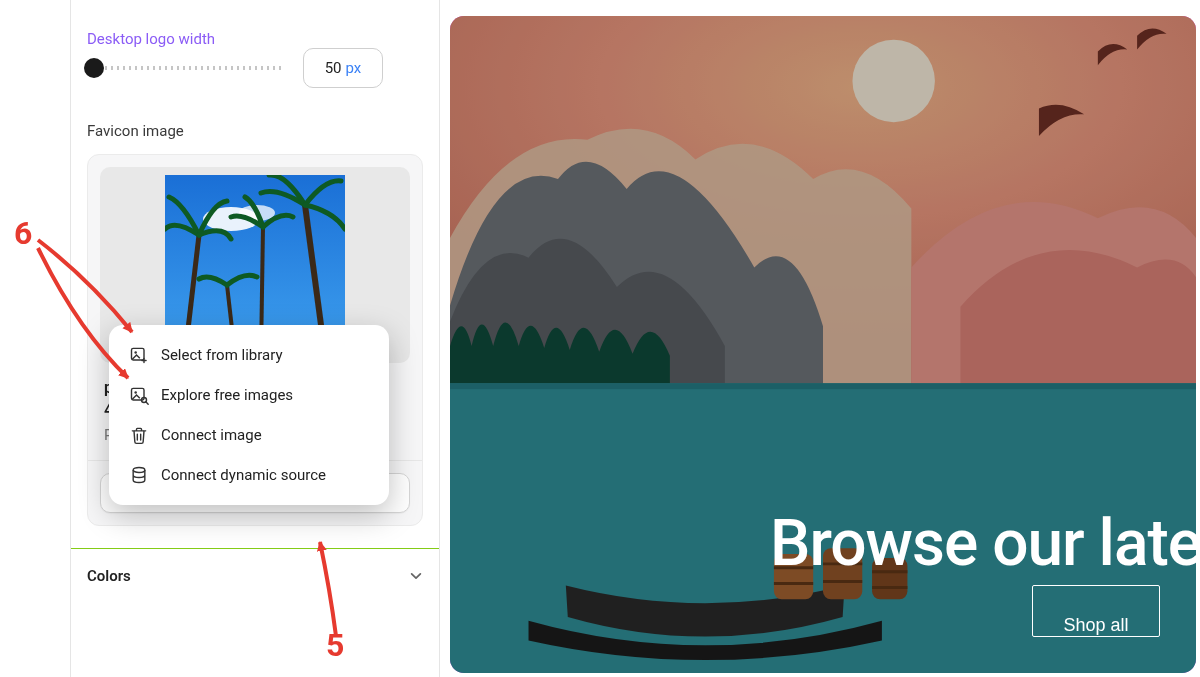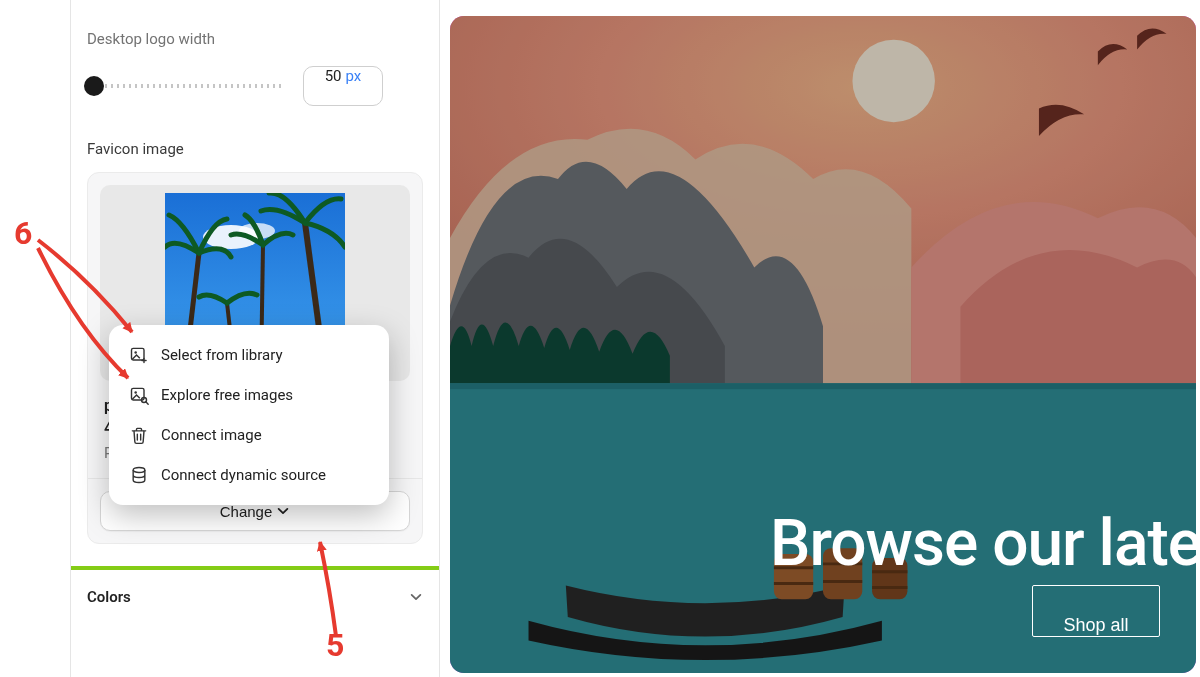--- a/index.html
+++ b/index.html
@@ -1,37 +1,37 @@
 <!DOCTYPE html>
 <html><head>
 <meta charset="utf-8">
 <style>
   * { box-sizing: border-box; margin: 0; padding: 0; }
   html, body { width: 1200px; height: 677px; font-family: -apple-system, "Segoe UI", Roboto, Helvetica, Arial, sans-serif; overflow: hidden; background: #fff; }
   .app { display: flex; height: 100%; }
   .sidebar { width: 440px; height: 100%; position: relative; padding: 0 0 0 70px; }
   .sidebar-inner { border-left: 1px solid #e5e5e5; border-right: 1px solid #e5e5e5; height: 100%; padding: 30px 16px 0 16px; position: relative; }
-  .section-label { font-size: 15px; color: #737373; margin-bottom: 18px; }
+  .section-label { font-size: 15px; color: #8b5cf6; }
   .slider-row { display: flex; align-items: center; gap: 18px; margin-bottom: 34px; }
   .slider { position: relative; flex: 0 0 198px; height: 18px; }
   .slider-track { position: absolute; left: 0; right: 0; top: 50%; height: 4px; transform: translateY(-50%); border-radius: 2px; background-image: repeating-linear-gradient(to right, #c5c5c5 0 2px, transparent 2px 6px); }
   .slider-thumb { position: absolute; left: 0; top: 50%; width: 20px; height: 20px; background: #1a1a1a; border-radius: 50%; transform: translate(-3px,-50%); }
-  .px-box { width: 80px; height: 40px; border: 1px solid #cfcfcf; border-radius: 10px; display: flex; justify-content: center; gap: 4px; font-size: 15px; color: #222; }
+  .px-box { width: 80px; height: 40px; border: 1px solid #cfcfcf; border-radius: 10px; display: flex; align-items: center; justify-content: center; gap: 4px; font-size: 15px; color: #222; }
   .px-box .unit { color: #3b82f6; }
   .favicon-label { font-size: 15px; color: #3a3a3a; margin-bottom: 14px; }
   .favicon-card { background: #f6f6f7; border: 1px solid #ebebeb; border-radius: 12px; padding: 12px 12px 12px 12px; position: relative; }
   .favicon-preview { background: #e8e8e8; border-radius: 10px; height: 196px; display: flex; align-items: center; justify-content: center; overflow: hidden; }
   .favicon-preview svg { width: 180px; height: 180px; display:block; }
   .filename-block { padding: 14px 4px 10px 4px; }
   .filename { font-size: 16px; font-weight: 600; color: #222; line-height: 1.35; }
   .filetype { font-size: 15px; color: #7a7a7a; margin-top: 6px; }
   .change-btn { margin-top: 8px; width: 100%; height: 40px; background: #fff; border: 1px solid #d6d6d6; border-radius: 10px; display: flex; align-items: center; justify-content: center; gap: 4px; font-size: 15px; font-weight: 500; color: #222; cursor: pointer; box-shadow: 0 1px 1px rgba(0,0,0,.04); }
   .chev { width: 14px; height: 14px; }
   .helper-text { font-size: 14px; color: #555; margin-top: 14px; }
-  .colors-section { display:flex; align-items:center; justify-content:space-between; border-top:4px solid #84cc16; margin: 22px -16px 0 -16px; padding: 18px 16px 0 16px; }
+  .colors-section { display:flex; align-items:center; justify-content:space-between; border-top:1px solid #84cc16; margin: 22px -16px 0 -16px; padding: 18px 16px 0 16px; }
   .colors-label { font-size: 15px; font-weight: 600; color: #222; }
 
   .popover { position: absolute; left: 38px; top: 325px; width: 280px; background: #fff; border-radius: 14px; box-shadow: 0 10px 30px rgba(0,0,0,.25); padding: 10px 6px; z-index: 30; }
   .pop-item { display: flex; align-items: center; gap: 12px; padding: 10px 14px; font-size: 15px; color: #222; cursor: pointer; border-radius: 8px; }
   .pop-icon { width: 20px; height: 20px; flex-shrink: 0; }
 
   .preview { flex: 1; position: relative; border-radius: 14px; overflow: hidden; margin: 16px 4px 4px 10px; background: #d946ef; }
   .preview svg { position: absolute; inset: 0; width: 100%; height: 100%; display:block; }
   .hero-text { position: absolute; right: 0; left: 320px; bottom: 92px; font-size: 64px; font-weight: 500; color: #fff; white-space: nowrap; letter-spacing: -1px; }
   .shop-btn { position: absolute; right: 36px; bottom: 36px; width: 128px; height: 52px; border: 1.5px solid #fff; color: #fff; display: flex; align-items: flex-end; justify-content: center; font-size: 18px; border-radius: 2px; cursor: pointer; background: transparent; }

